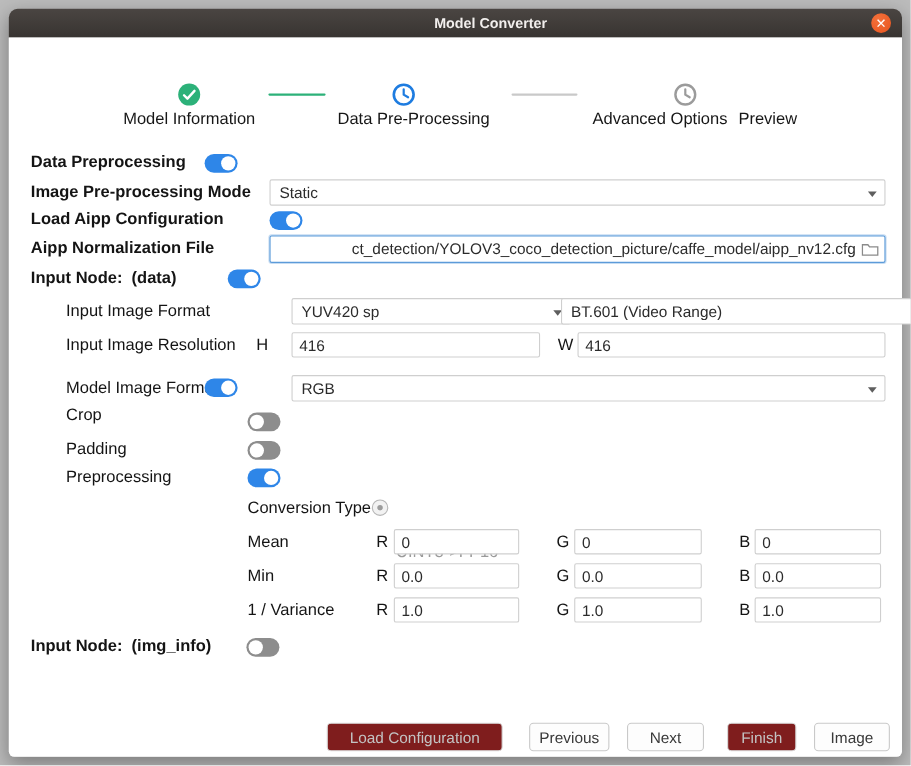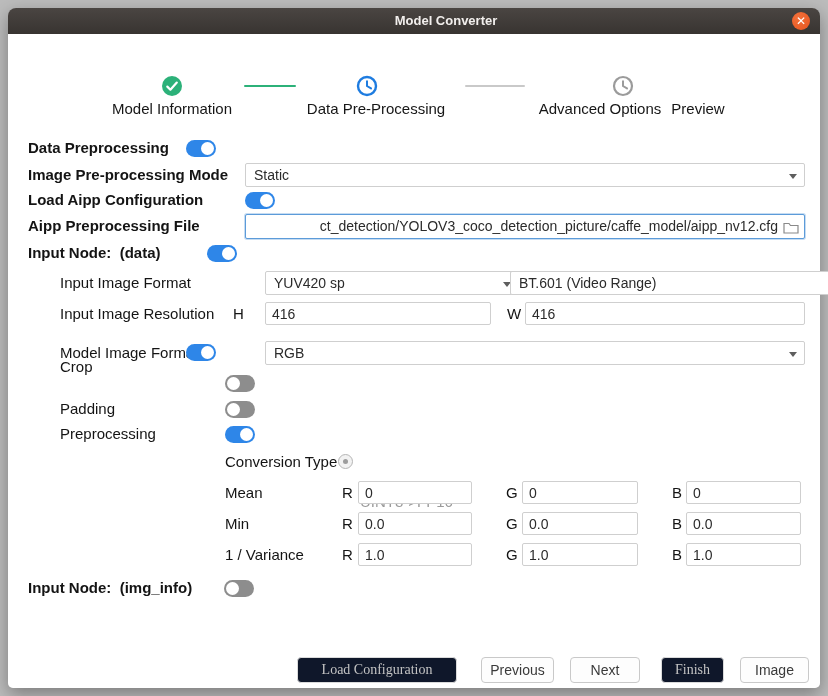--- a/index.html
+++ b/index.html
@@ -56,21 +56,21 @@
   .filefield .ficon{position:absolute;right:5px;top:5px;cursor:pointer;}
 
   
   .radio{position:absolute;width:15px;height:15px;border:1px solid #b5b5b5;border-radius:50%;
          background:#f2f2f2;box-sizing:border-box;}
   .radio::after{content:"";position:absolute;left:4px;top:4px;width:5px;height:5px;border-radius:50%;background:#9c9c9c;}
 
   
   .btn{position:absolute;height:26px;background:#fdfdfd;border:1px solid #c9c9c9;border-radius:4px;
        box-sizing:border-box;font-size:14px;color:#3a3a3a;text-align:center;line-height:24px;cursor:pointer;}
-  .btn.disabled{color:#c3c3c3;border-color:#dadada;background:#0f172a;cursor:default;font-family:Liberation Serif, serif;}
+  .btn.disabled{color:#c3c3c3;border-color:#dadada;background:#7f1d1d;cursor:default;}
 </style>
 </head>
 <body>
 
 <div class="stage">
   <div class="window">
 
     <div class="titlebar">
       <div class="title">Model Converter</div>
       <div class="closebtn">✕</div>
@@ -108,21 +108,21 @@
 
       <div class="lbl b" style="left:20px;top:131px;">Image Pre-processing Mode</div>
       <div class="combo" style="left:237px;top:129px;width:560px;">
         <span class="val">Static</span>
         <span class="arrow"></span>
       </div>
 
       <div class="lbl b" style="left:20px;top:156px;">Load Aipp Configuration</div>
       <div class="toggle on" style="left:237px;top:158px;"></div>
 
-      <div class="lbl b" style="left:20px;top:182px;">Aipp Preprocessing File</div>
+      <div class="lbl b" style="left:20px;top:182px;">Aipp Normalization File</div>
       <div class="filefield" style="left:237px;top:180px;width:560px;">
         <span class="ftext">ct_detection/YOLOV3_coco_detection_picture/caffe_model/aipp_nv12.cfg</span>
         <span class="ficon">
           <svg width="16" height="13" viewBox="0 0 16 13">
             <path d="M1 2.5 h5 l1.5 2 h7.5 v7.5 h-14 z" fill="none" stroke="#8a8a8a" stroke-width="1.2"></path>
           </svg>
         </span>
       </div>
 
       <div class="lbl b" style="left:20px;top:209px;">Input Node:  (data)</div>
@@ -144,21 +144,21 @@
       <div class="lbl" style="left:499px;top:270px;">W</div>
       <input class="tinput" style="left: 517px; top: 268px; width: 280px;" value="416">
 
       <div class="lbl" style="left:52px;top:309px;">Model Image Format</div>
       <div class="toggle on" style="left:178px;top:310px;"></div>
       <div class="combo" style="left:257px;top:307px;width:540px;">
         <span class="val">RGB</span>
         <span class="arrow"></span>
       </div>
 
-      <div class="lbl" style="left:52px;top:323px;">Crop</div>
+      <div class="lbl" style="left:52px;top:334px;">Crop</div>
       <div class="toggle off" style="left:217px;top:341px;"></div>
 
       <div class="lbl" style="left:52px;top:365px;">Padding</div>
       <div class="toggle off" style="left:217px;top:367px;"></div>
 
       <div class="lbl" style="left:52px;top:390px;">Preprocessing</div>
       <div class="toggle on" style="left:217px;top:392px;"></div>
 
       <div class="lbl" style="left:217px;top:418px;">Conversion Type</div>
       <div class="radio" style="left:330px;top:420px;"></div>

